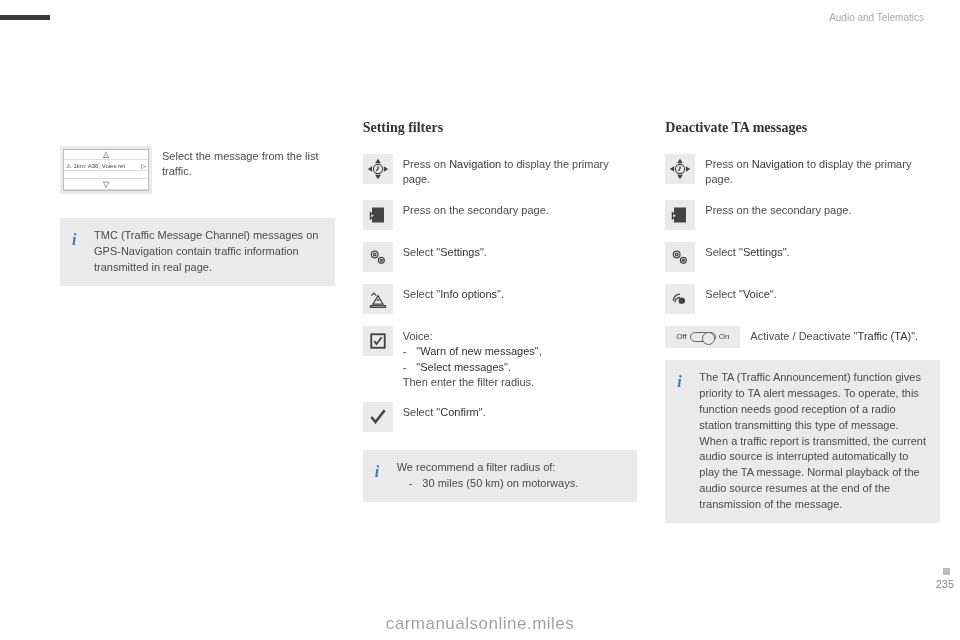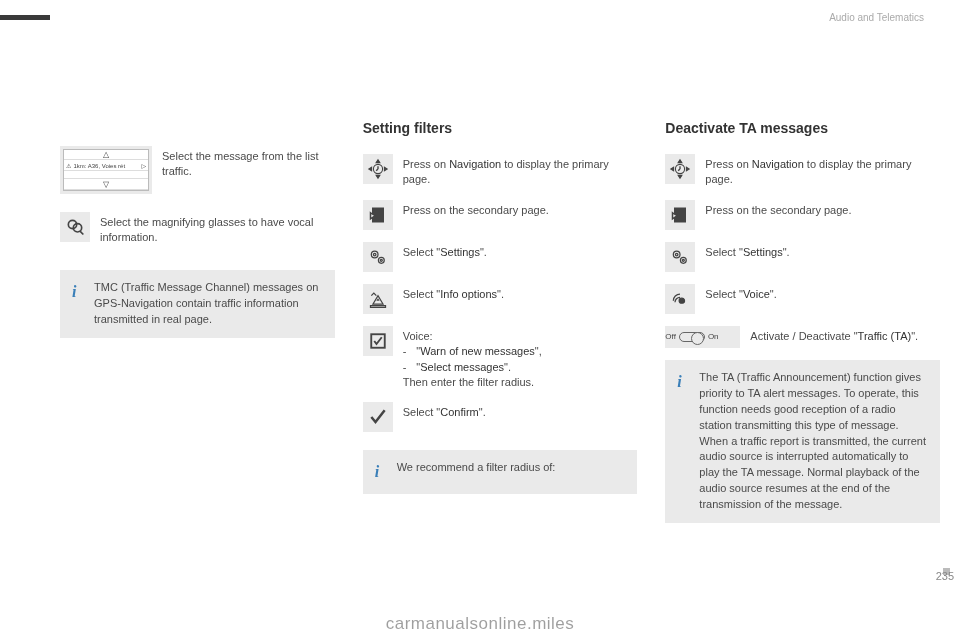--- a/index.html
+++ b/index.html
@@ -32,20 +32,21 @@
       display: flex;
       padding: 120px 20px 20px 60px;
       gap: 28px;
     }
     .col { flex: 1; }
     .col-heading {
       font-size: 14px;
       font-weight: bold;
       color: #333;
       margin-bottom: 18px;
+      font-family: Liberation Serif, serif;
     }
     .row {
       display: flex;
       align-items: flex-start;
       gap: 10px;
       margin-bottom: 12px;
     }
     .icon-box {
       width: 30px;
       height: 30px;
@@ -66,20 +67,21 @@
       font-size: 7px;
       color: #444;
     }
     .icon-toggle {
       width: 75px;
       height: 22px;
       background: #eaeaea;
       flex-shrink: 0;
       display: flex;
       align-items: center;
+      justify-content: center;
       font-size: 8px;
       gap: 3px;
       color: #444;
     }
     .row-text { flex: 1; line-height: 1.4; padding-top: 3px; }
     .info-box {
       background: #eaeaea;
       display: flex;
       padding: 10px 12px;
       gap: 10px;
@@ -103,21 +105,21 @@
       position: absolute;
       bottom: 6px;
       left: 50%;
       transform: translateX(-50%);
       font-size: 17px;
       color: rgba(0,0,0,0.38);
       letter-spacing: 0.5px;
     }
     .page-num {
       position: absolute;
-      bottom: 58px;
+      bottom: 50px;
       right: 6px;
       font-size: 11px;
       color: #888;
     }
     .dot {
       position: absolute;
       bottom: 65px;
       right: 10px;
       width: 7px;
       height: 7px;
@@ -154,30 +156,20 @@
               <span>1km: A36, Voies rét</span>
               <span style="margin-left:auto">▷</span>
             </div>
           <div style="flex:1"></div>
           <div class="arr">▽</div>
         </div>
       </div>
       <div class="row-text">Select the message from the list traffic.</div>
     </div>
 
-    <div class="row" style="margin-top:18px">
-      <div class="icon-box">
-        <svg width="20" height="20" viewBox="0 0 24 24" fill="none" stroke="#444" stroke-width="2">
-            <circle cx="9" cy="9" r="5"></circle>
-            <circle cx="15" cy="13" r="5"></circle>
-            <line x1="18" y1="17" x2="22" y2="21"></line>
-          </svg>
-      </div>
-      <div class="row-text">Select the magnifying glasses to have vocal information.</div>
-    </div>
 
     <div class="info-box" style="margin-top:24px">
       <div class="info-i">i</div>
       <div>TMC (Traffic Message Channel) messages on GPS-Navigation contain traffic information transmitted in real page.</div>
     </div>
   </div>
 
   <div class="col">
     <div class="col-heading">Setting filters</div>
 
@@ -249,20 +241,21 @@
           </svg>
       </div>
       <div class="row-text"><span>Select "</span><span class="bold">Confirm</span><span>".</span></div>
     </div>
 
     <div class="info-box" style="margin-top:18px">
       <div class="info-i">i</div>
       <div>
         <div>We recommend a filter radius of:</div>
         <ul class="dash indent">
+          <li>30 miles (50 km) on motorways.</li>
         </ul>
       </div>
     </div>
   </div>
 
   <div class="col">
     <div class="col-heading">Deactivate TA messages</div>
 
     <div class="row">
       <div class="icon-box">

